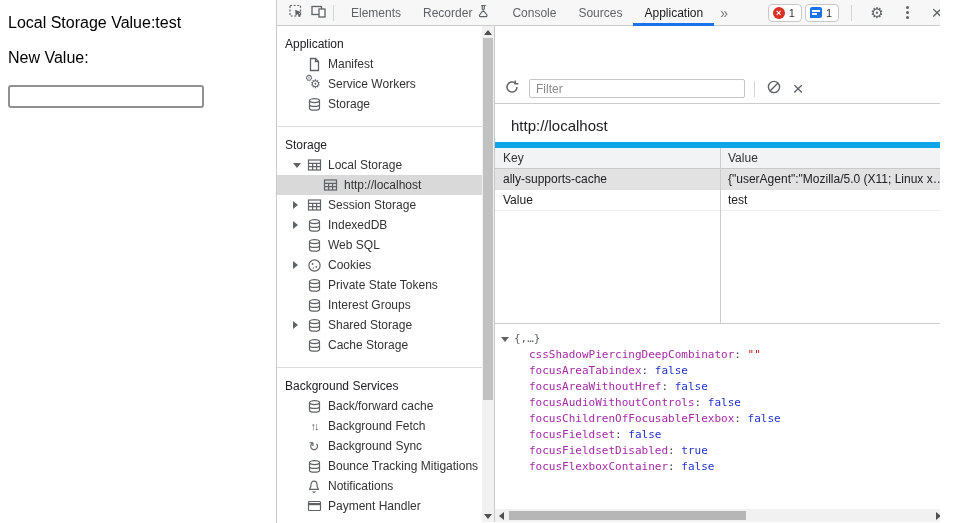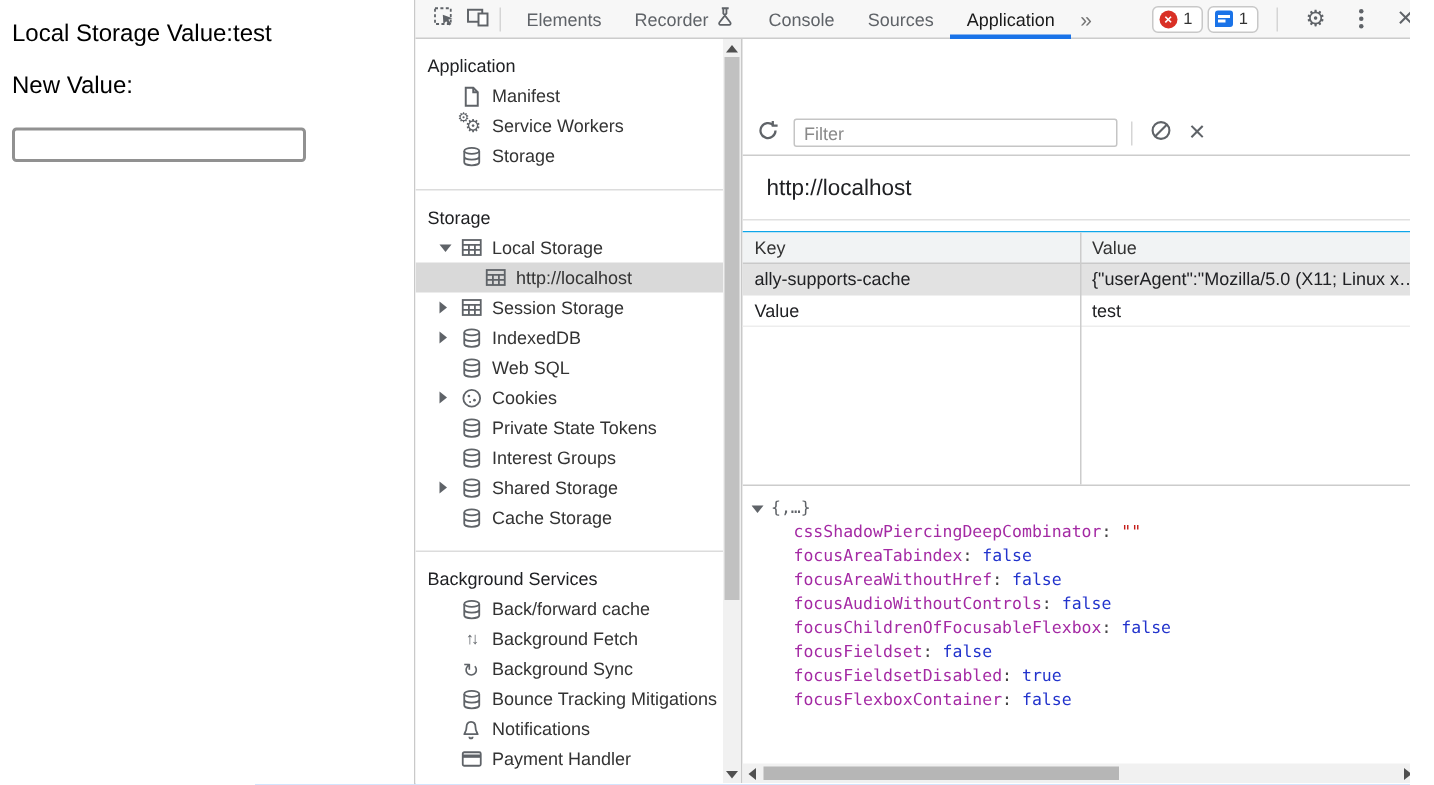--- a/index.html
+++ b/index.html
@@ -1,20 +1,20 @@
 <!DOCTYPE html>
 <html><head>
 <meta charset="utf-8">
 <style>
   * { margin:0; padding:0; box-sizing:border-box; }
   html,body { background:#fff; }
   .screen {
     position:relative; width:940px; height:523px; overflow:hidden;
     font-family:"Liberation Sans", sans-serif; font-size:12px; color:#202124;
-    background:#3b82f6;
+    background:#bef264;
     text-decoration:underline;
   }
   
   .webpage { position:absolute; left:0; top:0; width:276px; height:523px; background:#fff; }
   .wp-text1 { position:absolute; left:8px; top:14px; font-size:16px; color:#000; }
   .wp-text2 { position:absolute; left:8px; top:49px; font-size:16px; color:#000; }
   .wp-input { position:absolute; left:8px; top:85px; width:196px; height:23px;
     border:2px solid #919191; border-radius:3px; font-size:14px; padding:0 4px; outline:none; }
   
   .devtools { position:absolute; left:276px; top:0; width:680px; height:523px;
@@ -78,21 +78,21 @@
   .m-filter::placeholder { color:#8a8a8a; }
   .m-sep { width:1px; height:16px; background:#d5d5d5; margin:0 9px; }
   .m-iconbtn { width:20px; height:20px; display:flex; align-items:center; justify-content:center; margin-right:4px; }
   
   .m-host { height:43px; border-bottom:1px solid #e0e0e0; display:flex; align-items:center; padding-left:16px;
     font-size:15px; color:#202124; }
   .m-origin { height:32px; border-bottom:1px solid #e0e0e0; display:flex; align-items:center; padding-left:20px;gap:32px; }
   .m-origin .olabel { color:#80868b; }
   .m-origin .ovalue { color:#202124; margin-left:28px; }
   
-  .m-table { position:absolute; left:0; top:128px; width:100%; height:184px; border-top:1px solid #0ea5e9; }
+  .m-table { position:absolute; left:0; top:116px; width:100%; height:184px; border-top:6px solid #0ea5e9; }
   .col-divider { position:absolute; left:225px; top:0; bottom:0; width:1px; background:#ccc; }
   .t-row { display:flex; height:21px; line-height:21px; }
   .t-row.header { background:#f1f3f4; border-bottom:1px solid #c9c9c9; color:#333; }
   .t-row.sel { background:#e2e2e2; }
   .t-row.r2 { border-bottom:1px solid #ededed; }
   .t-cell { padding:0 8px; overflow:hidden; white-space:nowrap; }
   .t-cell.k { width:225px; flex:0 0 auto; }
   .t-cell.v { flex:1; }
   
   .m-preview { position:absolute; left:0; top:297px; width:100%; height:199px; border-top:1px solid #ccc;

